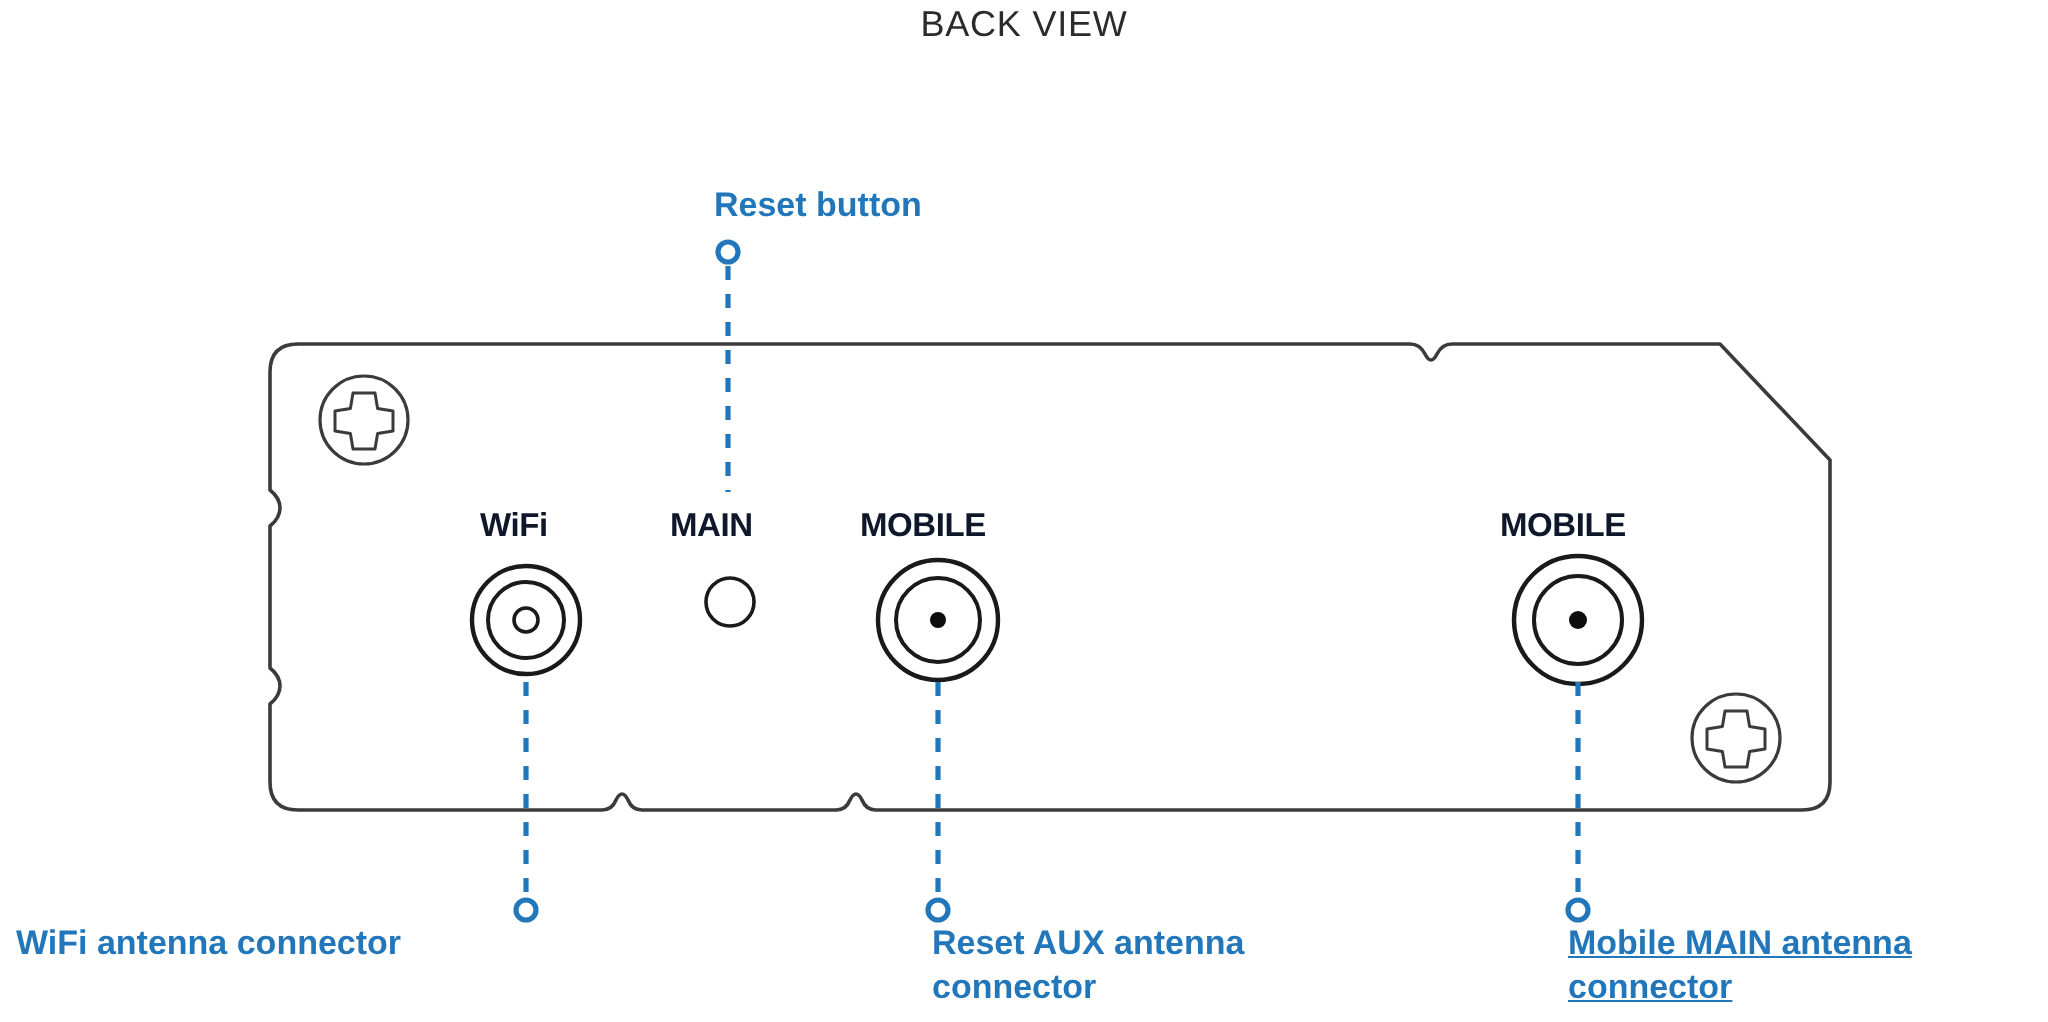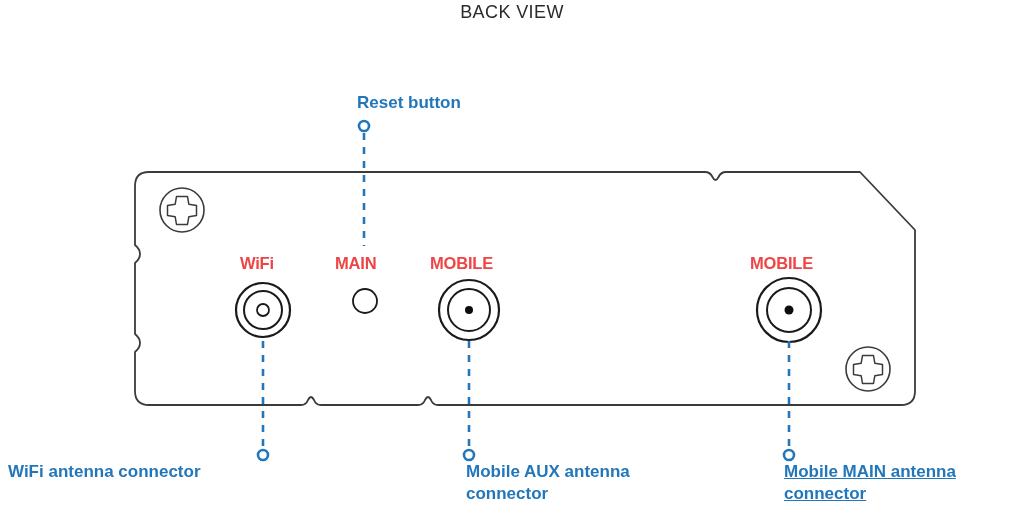--- a/index.html
+++ b/index.html
@@ -36,21 +36,21 @@
     font-size: 18px;
     font-weight: 400;
     color: #2b2b2b;
     letter-spacing: 0.4px;
     font-family: "Liberation Sans", sans-serif;
   }
   .port-label {
     position: absolute;
     font-size: 16.5px;
     font-weight: bold;
-    color: #ef4444;
+    color: #0f172a;
     letter-spacing: -0.2px;
     white-space: nowrap;
     font-family: "Liberation Sans", sans-serif;
   }
   .callout-label {
     position: absolute;
     font-size: 17px;
     font-weight: bold;
     color: #2277bb;
     line-height: 1.32;
@@ -171,18 +171,18 @@
 
   </svg>
 
   <div class="port-label" style="left:240px; top:254px;">WiFi</div>
   <div class="port-label" style="left:335px; top:254px;">MAIN</div>
   <div class="port-label" style="left:430px; top:254px;">MOBILE</div>
   <div class="port-label" style="left:750px; top:254px;">MOBILE</div>
 
   <div class="callout-label" style="left:8px; top:461px;">WiFi antenna connector</div>
   <div class="callout-label" style="left:357px; top:92px;">Reset button</div>
-  <div class="callout-label" style="left:466px; top:461px;">Mobile AUX antenna
+  <div class="callout-label" style="left:466px; top:461px;">Reset AUX antenna
 connector</div>
   <div class="callout-label" style="left:784px; top:461px;text-decoration:underline;">Mobile MAIN antenna
 connector</div>
 
 </div>
 
 </body></html>

